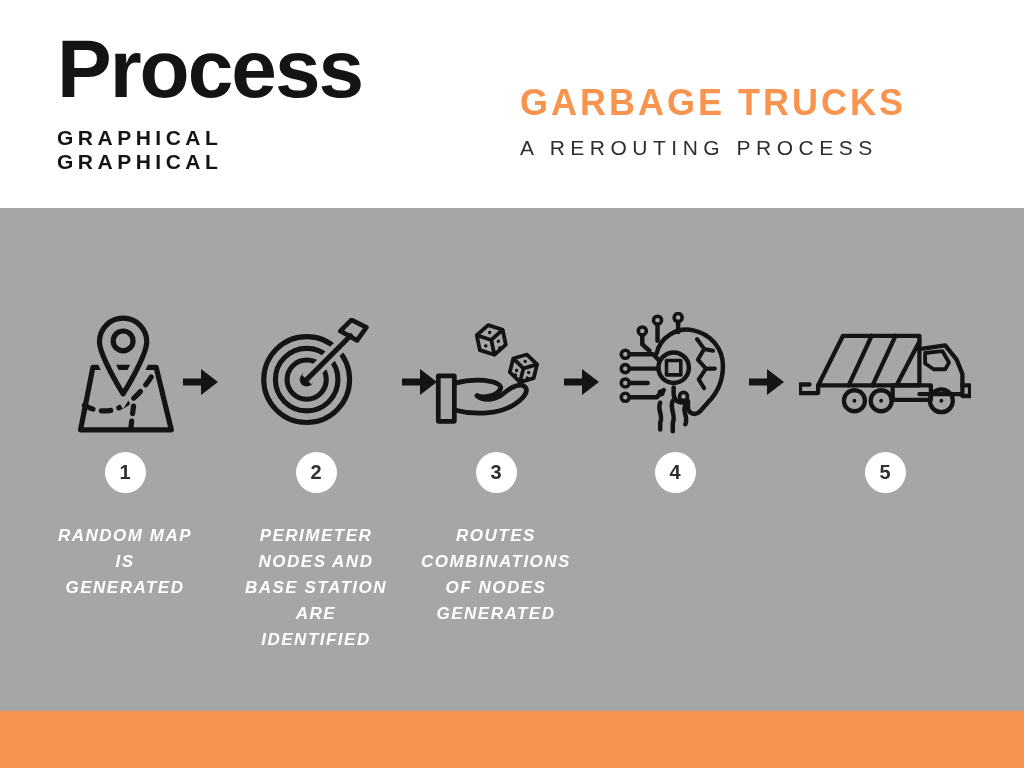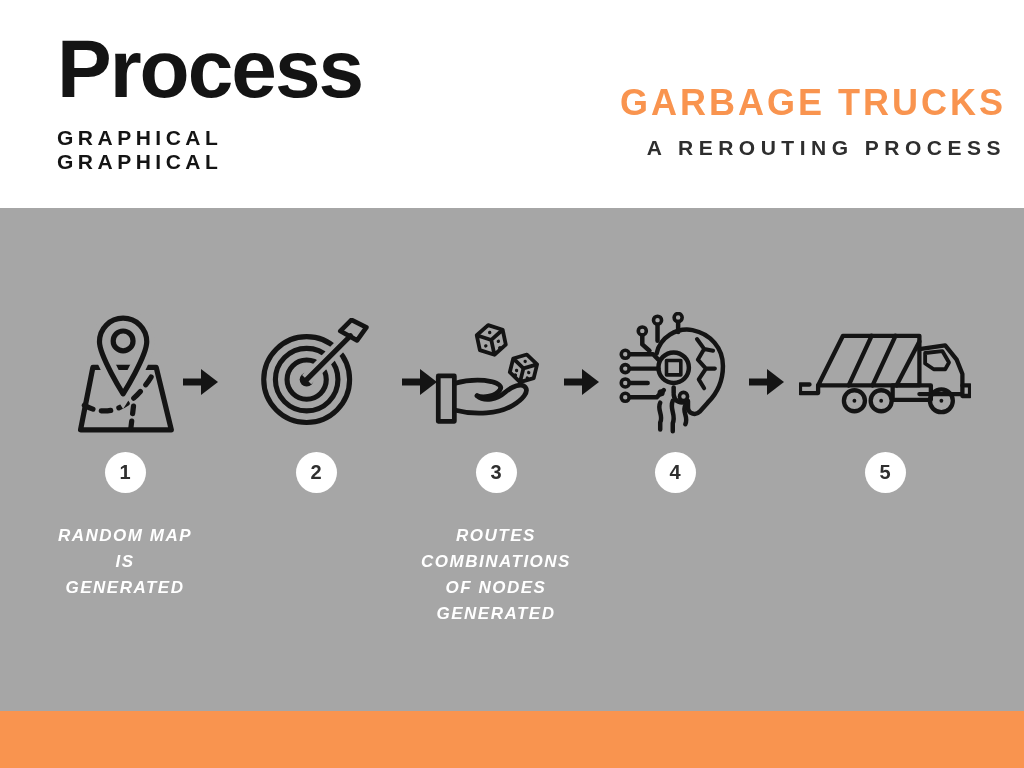--- a/index.html
+++ b/index.html
@@ -12,26 +12,26 @@
   .header{position:absolute;left:0;top:0;width:1024px;height:208px;background:#ffffff;}
   .h-left{position:absolute;left:57px;top:26px;width:340px;}
   .h-left-title{
     font-size:82px;font-weight:700;letter-spacing:-2px;color:#141414;
     line-height:86px;margin:0;
   }
   .h-left-sub{
     margin-top:14px;font-size:21px;font-weight:700;letter-spacing:4.5px;
     color:#141414;
   }
-  .h-right{position:absolute;left:520px;top:84px;width:486px;text-align:right;}
+  .h-right{position:absolute;left:520px;top:84px;width:486px;text-align:left;}
   .h-right-title{
     font-size:36px;font-weight:700;letter-spacing:3px;color:#F9944F;line-height:38px;
   }
   .h-right-sub{
-    margin-top:14px;font-size:21px;font-weight:700;letter-spacing:5.5px;color:#2e2e2e;
+    margin-top:14px;font-size:21px;font-weight:400;letter-spacing:5.5px;color:#2e2e2e;
   }
   
   .band{position:absolute;left:0;top:208px;width:1024px;height:503px;background:#A6A6A6;}
   .step{position:absolute;top:92px;width:200px;text-align:center;}
   .step1{left:25px;}
   .step2{left:216px;}
   .step3{left:396px;}
   .step4{left:575px;}
   .step5{left:785px;}
   .icon-box{height:148px;display:flex;align-items:center;justify-content:center;}
@@ -93,20 +93,25 @@
           <circle cx="50" cy="66" r="33.5"></circle>
           <circle cx="50" cy="66" r="21"></circle>
         </g>
         <circle cx="50" cy="66" r="7.5" fill="#141414"></circle>
         <line x1="50" y1="66" x2="97" y2="19" stroke="#A6A6A6" stroke-width="14"></line>
         <line x1="50" y1="66" x2="97" y2="19" stroke="#141414" stroke-width="5.5" stroke-linecap="round"></line>
         <path d="M86 14 L98 2 L114 10 L104 24 Z" fill="none" stroke="#141414" stroke-width="5" stroke-linejoin="round"></path>
       </svg>
     </div>
     <div class="num-circle">2</div>
+    <div class="step-label">PERIMETER
+NODES AND
+BASE STATION
+ARE
+IDENTIFIED</div>
   </div>
 
   <div class="step step3">
     <div class="icon-box">
       <svg viewBox="0 0 130 112" width="124" height="106" aria-hidden="true">
         <g fill="none" stroke="#141414" stroke-width="5" stroke-linejoin="round" stroke-linecap="round">
           <rect x="4" y="58" width="17" height="48"></rect>
           <path d="M21 66 C36 62 50 62 60 64 C68 66 72 69 69 73 C65 79 52 82 45 79"></path>
           <path d="M45 79 C53 86 66 83 75 75 C82 69 92 65 96 70 C100 75 93 83 83 89 C68 98 44 100 21 94"></path>
         </g>

